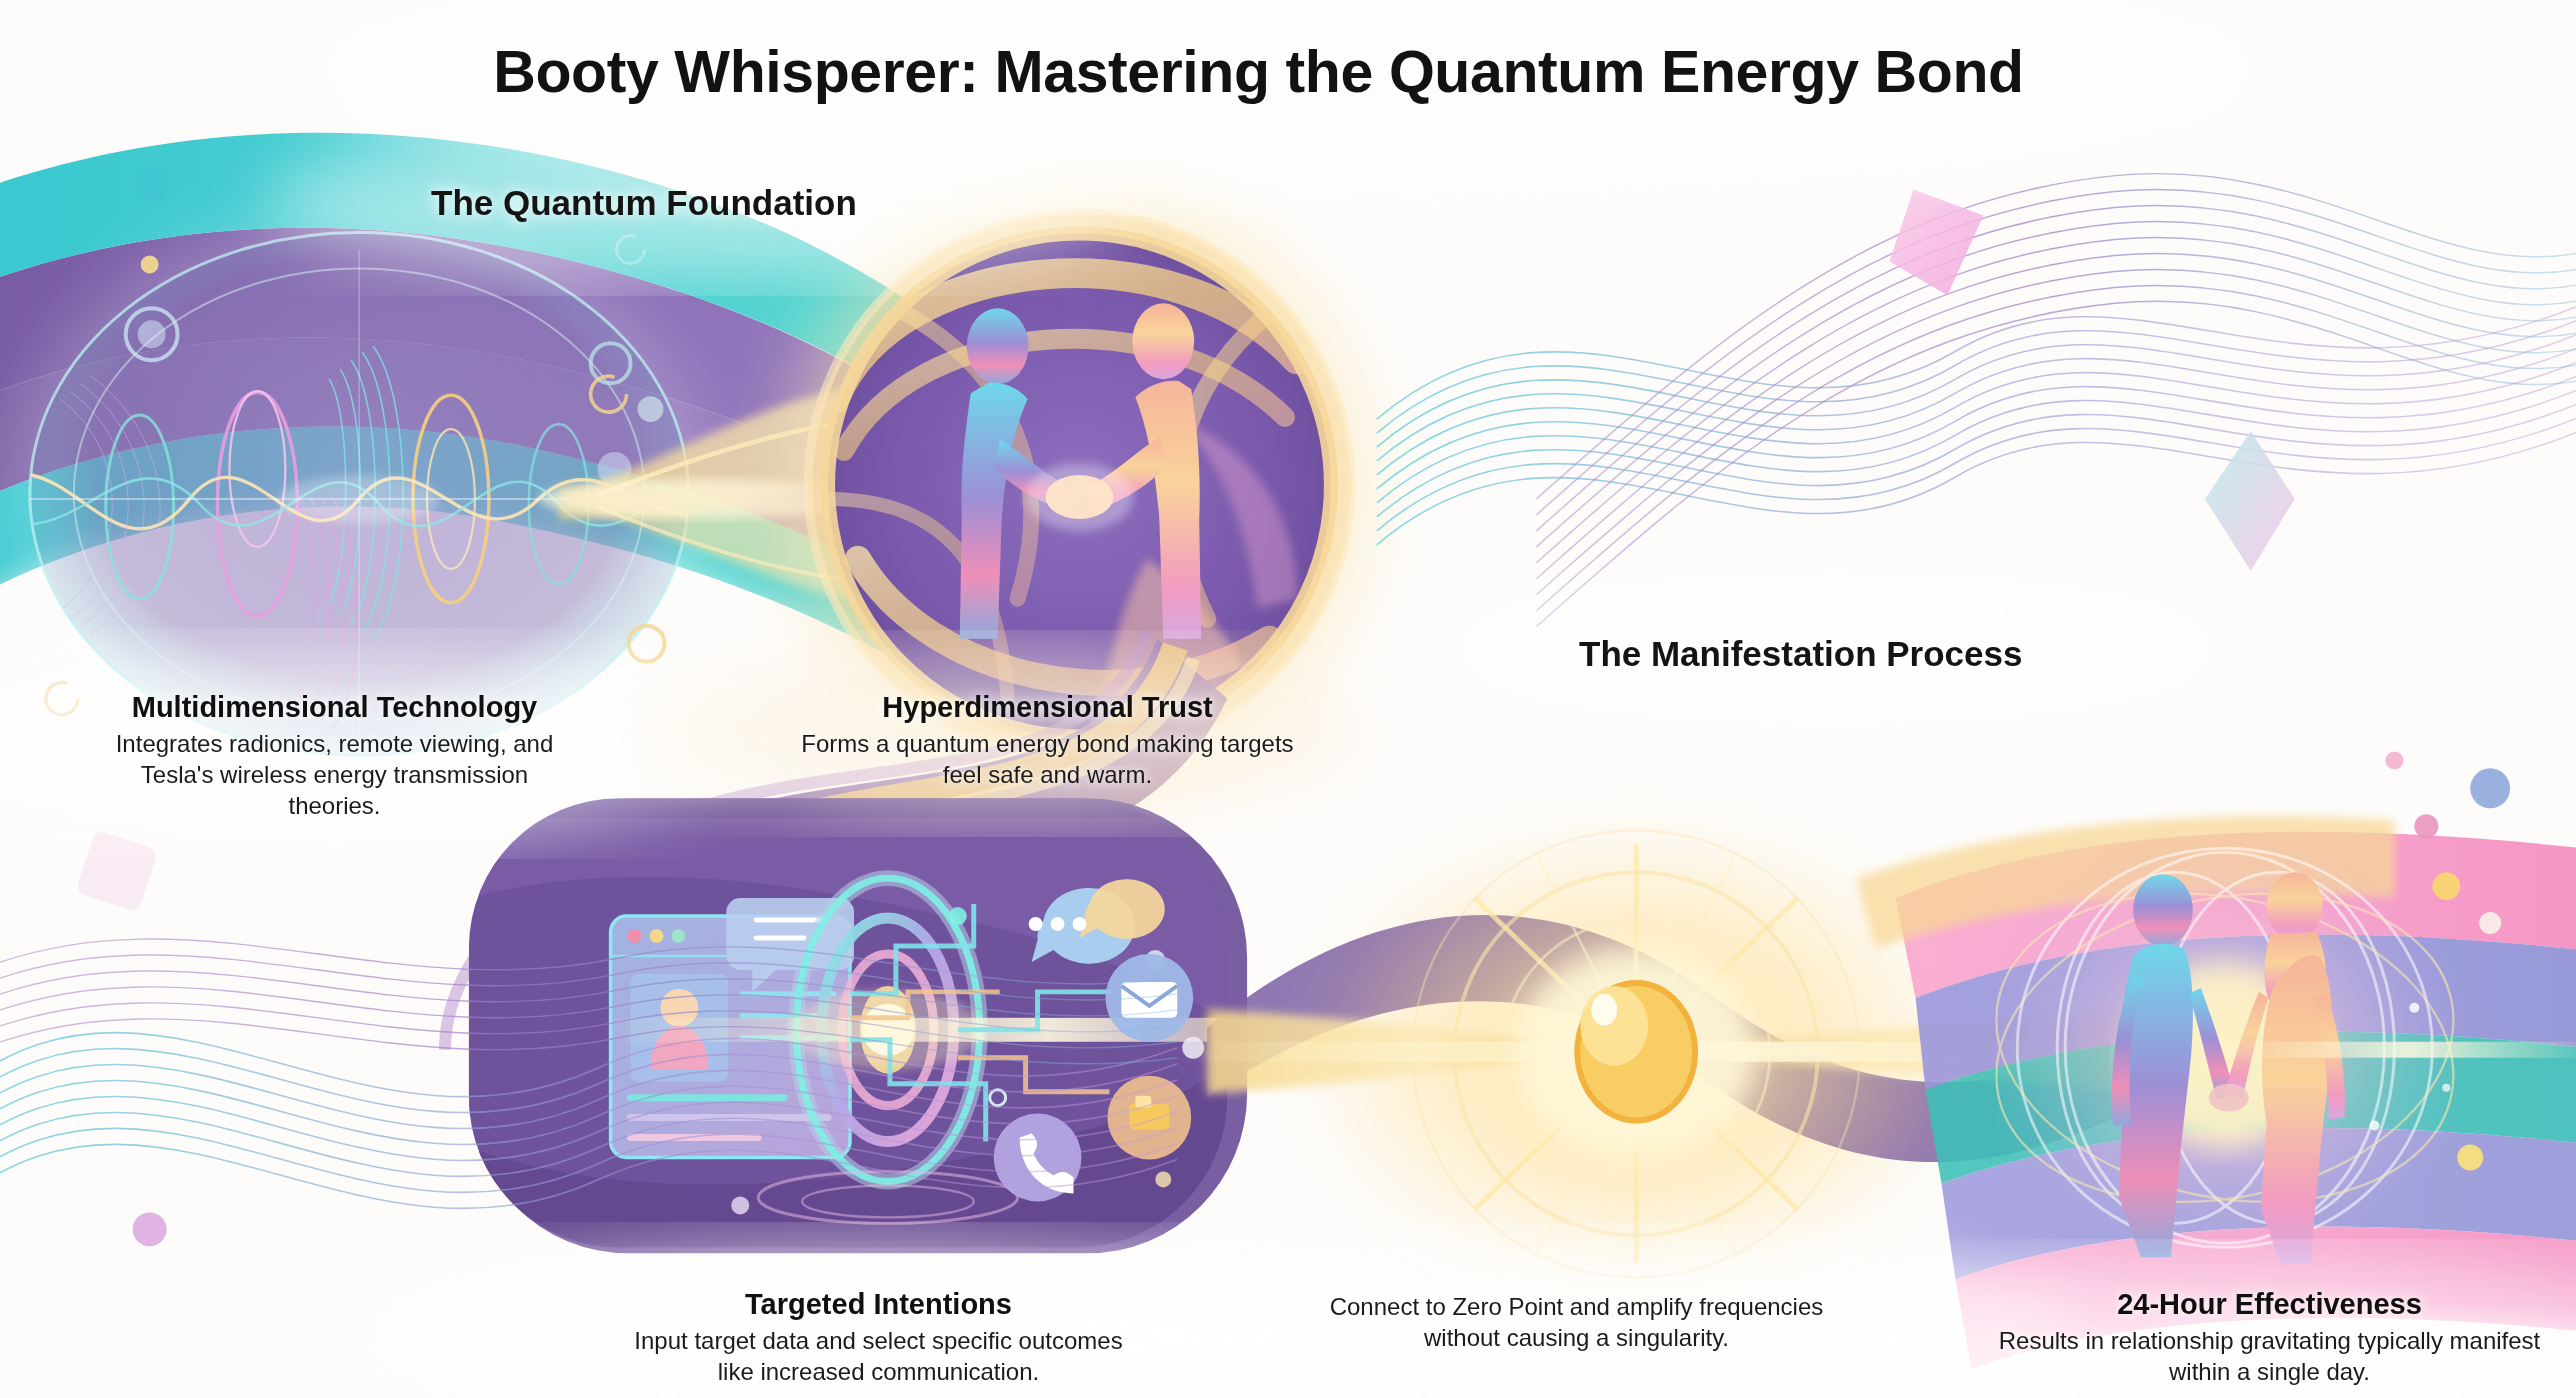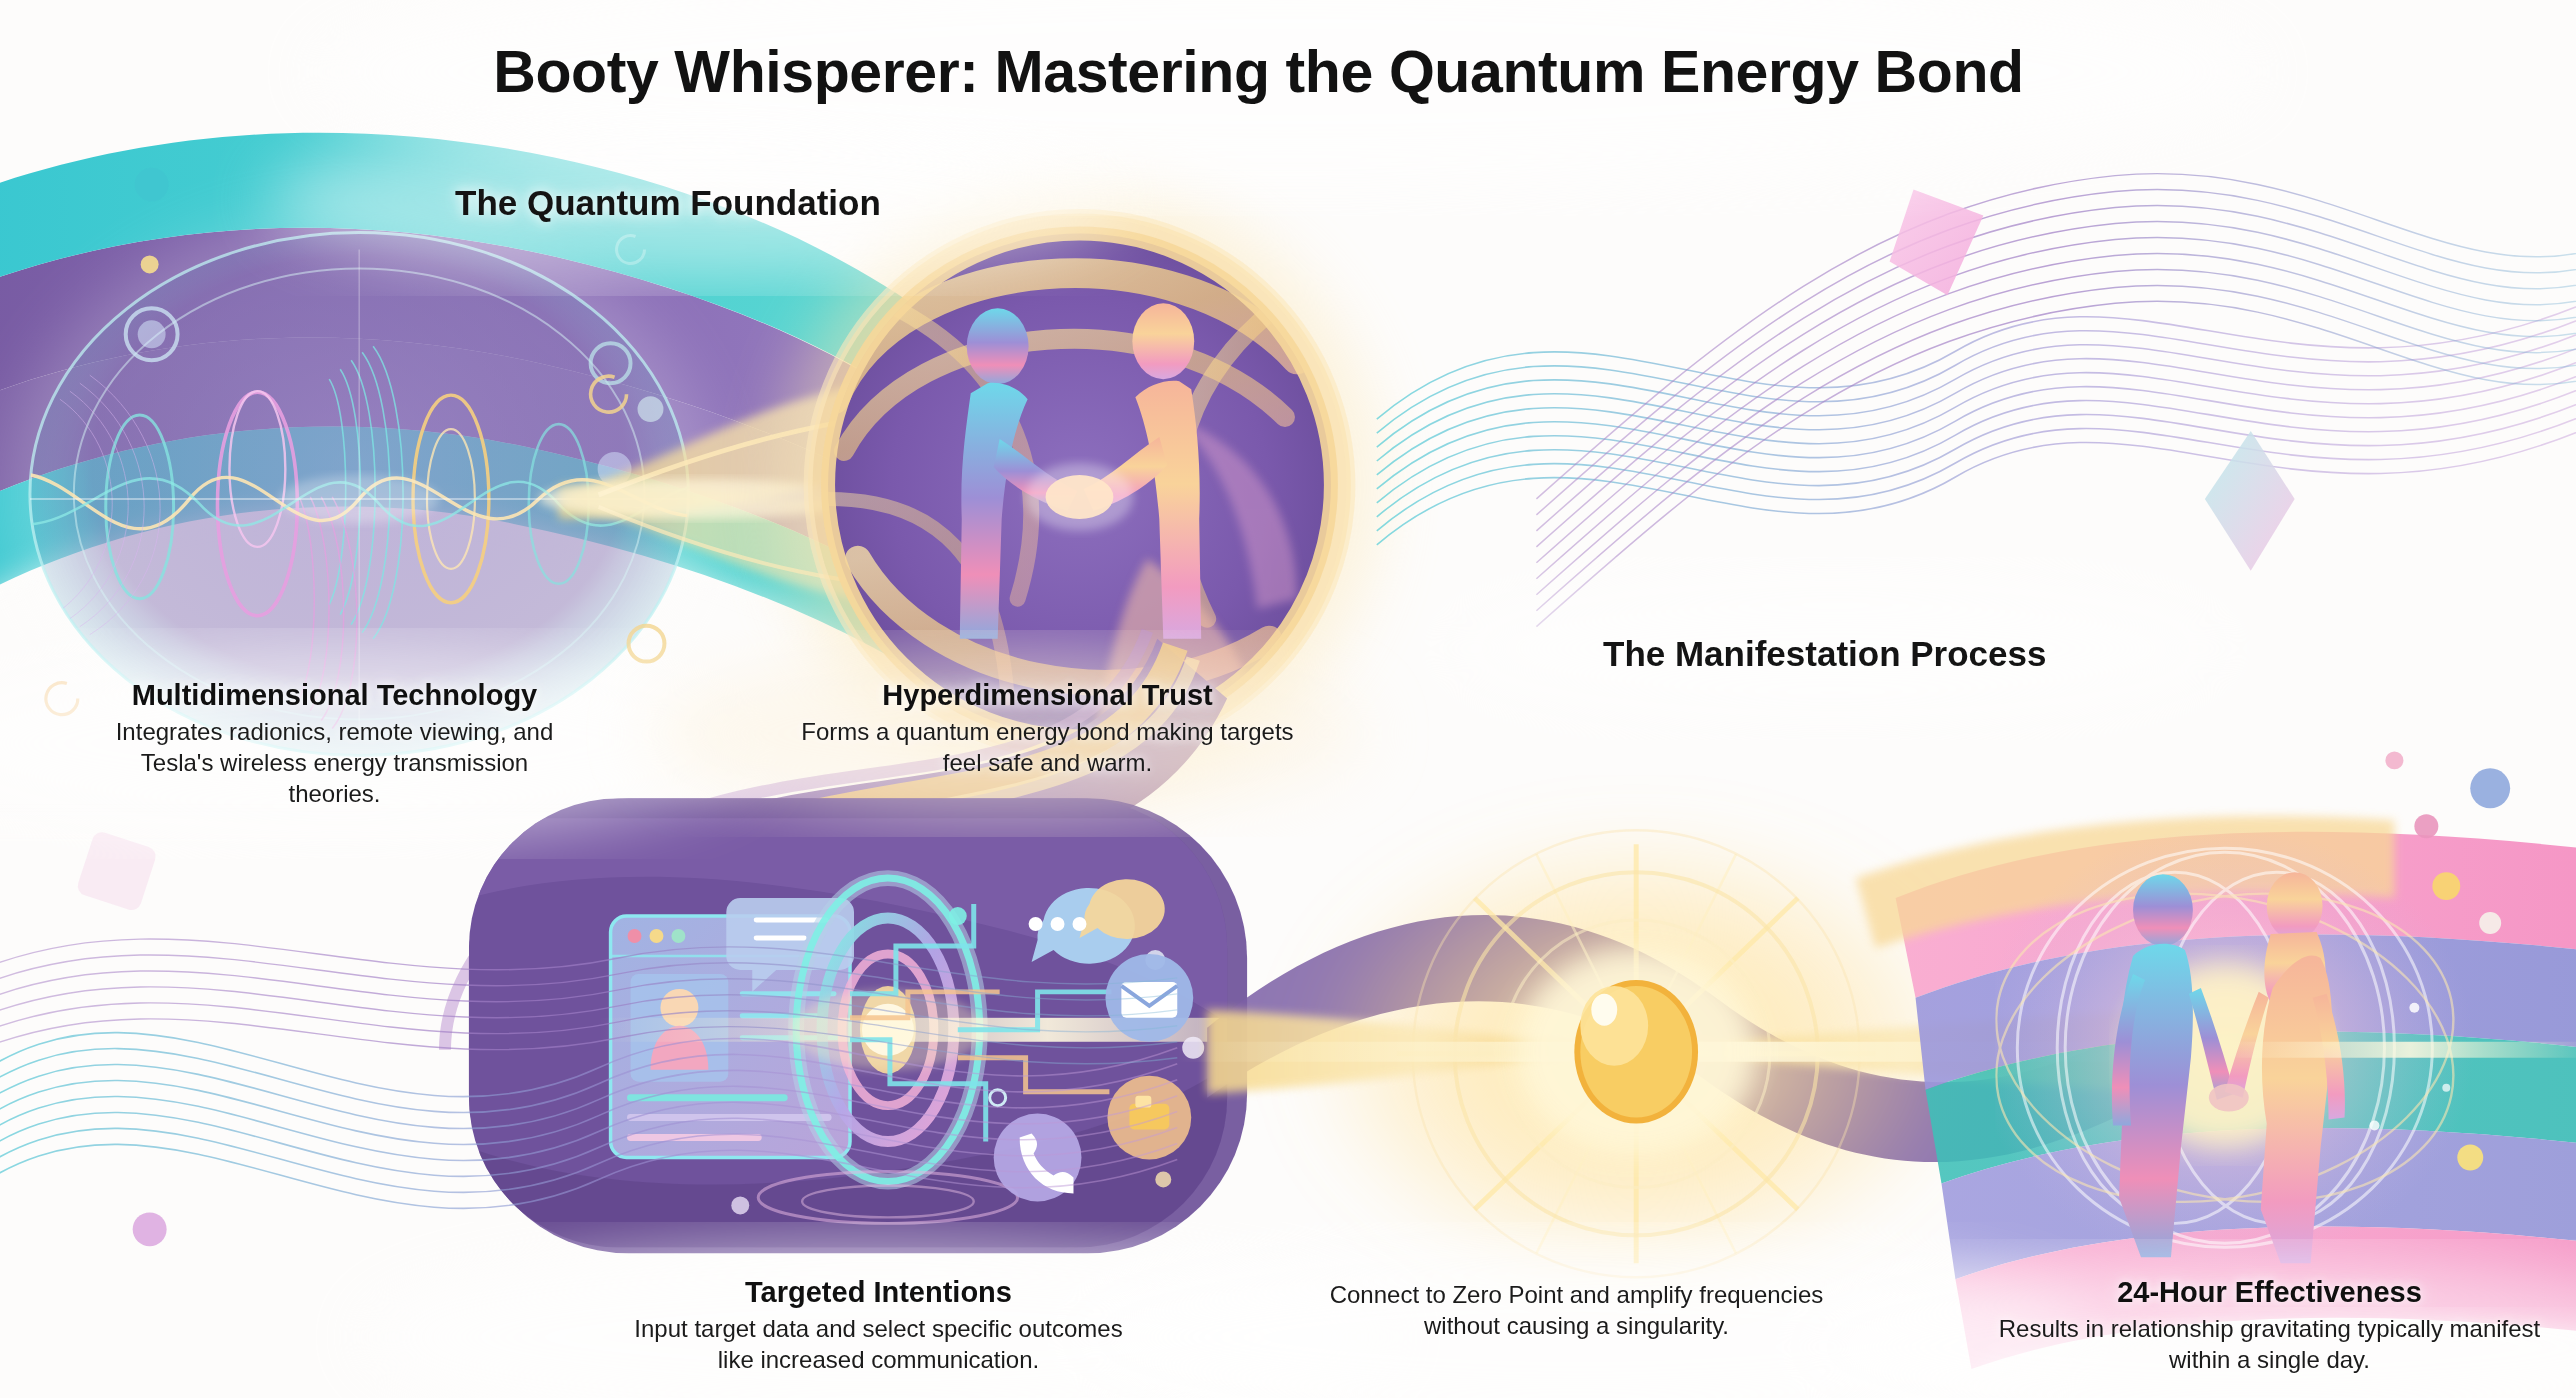--- a/index.html
+++ b/index.html
@@ -17,26 +17,25 @@
   #page-title {
     top:38px; left:0; width:2517px; text-align:center;
     font-size:59px; font-weight:bold; color:#121212;
     letter-spacing:-0.4px;
     text-shadow:0 0 14px rgba(255,255,255,.95), 0 0 28px rgba(255,255,255,.85);
   }
   .section-head {
     font-size:35px; font-weight:bold; color:#141414;
     text-shadow:0 0 12px rgba(255,255,255,.95), 0 0 24px rgba(255,255,255,.8);
     white-space:nowrap;
-    margin-left:24px;
   }
   #sec-foundation { top:183px; left:431px; }
   #sec-manifest   { top:634px; left:1579px; }
 
-  .node { position:absolute; z-index:40; text-align:center; }
+  .node { position:absolute; z-index:40; text-align:center;margin-top:12px; }
   .node-title {
     font-size:29px; font-weight:bold; color:#101010;
     text-shadow:0 0 10px rgba(255,255,255,.95), 0 0 22px rgba(255,255,255,.85);
     white-space:nowrap; line-height:1.18;
   }
   .node-desc {
     font-size:24px; color:#1b1b1b; line-height:1.28; margin-top:5px;
     text-shadow:0 0 9px rgba(255,255,255,.95), 0 0 18px rgba(255,255,255,.8);
   }
 

